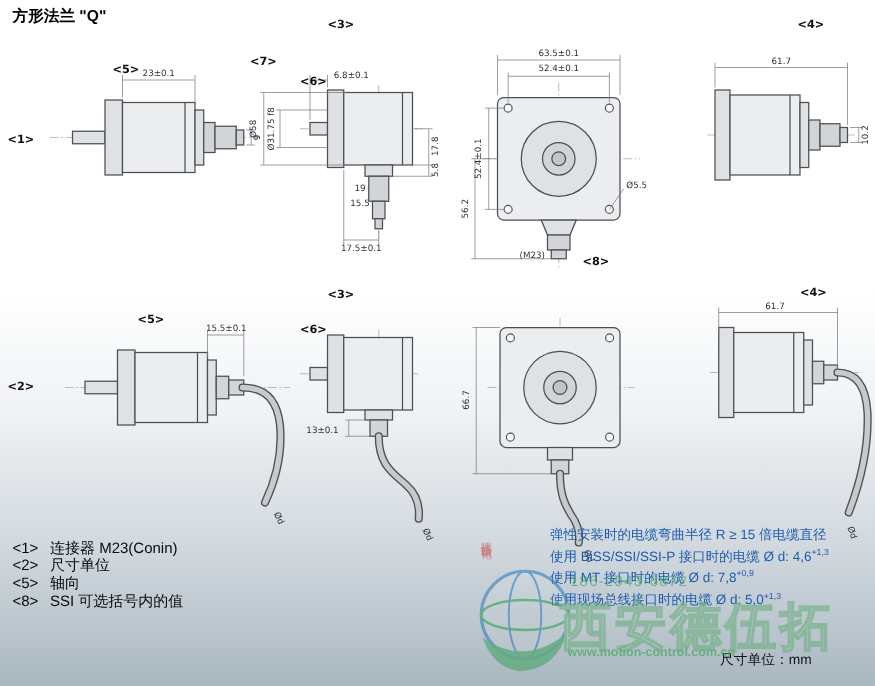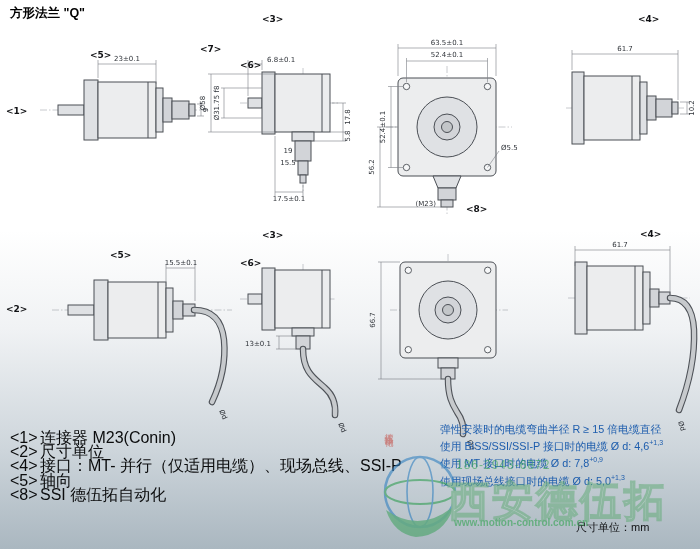--- a/index.html
+++ b/index.html
@@ -13,21 +13,21 @@
   .mid{fill:#dfe1e4;stroke:#4b4f55;stroke-width:1}
   .dark{fill:#d2d4d8;stroke:#4b4f55;stroke-width:1}
   .hole{fill:#f7f8f9;stroke:#4b4f55;stroke-width:0.9}
   .dim{stroke:#7a7e84;stroke-width:0.6;fill:none}
   .cl{stroke:#9aa0a6;stroke-width:0.55;stroke-dasharray:7 2 1.5 2;fill:none}
   .cable-edge{stroke:#4e5258;stroke-width:6.5;fill:none;stroke-linecap:round}
   .cable-core{stroke:#c7cacd;stroke-width:4.3;fill:none;stroke-linecap:round}
   text{font-family:"DejaVu Sans",sans-serif;}
   .dt{font-size:7px;fill:#2e3238;}
   .co{font-size:9px;font-weight:bold;fill:#101114;}
-  .legend{position:absolute;left:10px;top:431px;z-index:2;font-size:16px;color:#0b0c0d;line-height:14.2px;white-space:nowrap;}
+  .legend{position:absolute;left:10px;top:431px;z-index:2;font-size:12px;color:#0b0c0d;line-height:14.2px;white-space:nowrap;}
   .legend .k{display:inline-block;min-width:30px;}
   .notes{position:absolute;left:397px;top:419px;z-index:2;font-size:10.8px;color:#1d5dad;line-height:14.6px;white-space:nowrap;margin-left:43px;}
   .notes sup{font-size:7px;}
   .unit{position:absolute;left:576px;top:520px;z-index:2;font-size:11px;color:#101114;}
   .watermark{position:absolute;left:370px;top:424px;width:322px;height:122px;z-index:3;opacity:.58;pointer-events:none;}
   .wm-phone{position:absolute;left:86px;top:34px;color:#2fa24e;font-size:12px;font-weight:normal;letter-spacing:1px;}
   .wm-company{position:absolute;left:78px;top:50px;font-size:41px;font-weight:bold;letter-spacing:3px;
     color:rgba(240,246,248,0.55);-webkit-text-stroke:1.2px rgba(96,168,118,0.9);text-shadow:0 0 1px rgba(96,168,118,0.8);}
   .wm-site{position:absolute;left:84px;top:93px;color:#2fa24e;font-size:10px;font-weight:bold;}
   .wm-seal{position:absolute;left:12px;top:2px;writing-mode:vertical-rl;font-size:9px;color:rgba(196,62,54,0.8);letter-spacing:1px;}
@@ -197,23 +197,22 @@
       <path class="dim" d="M575,266 V246 M670,296 V246 M575,250 H670"></path>
       <text class="co" x="640" y="237">&lt;4&gt;</text>
       <text class="dt" x="620" y="247" text-anchor="middle">61.7</text>
       <text class="dt" x="678" y="422" transform="rotate(72 678 422)">Ød</text>
     </g>
   </svg>
 
   <div class="legend">
     <div><span class="k">&lt;1&gt;</span><span>连接器 M23(Conin)</span></div>
     <div><span class="k">&lt;2&gt;</span><span>尺寸单位</span></div>
-    <div><span class="k">&lt;4&gt;</span><span>接口：MT- 并行（仅适用电缆）、现场总线、SSI-P</span></div>
     <div><span class="k">&lt;5&gt;</span><span>轴向</span></div>
-    <div><span class="k">&lt;8&gt;</span><span>SSI 德伍拓自动化</span></div>
+    <div><span class="k">&lt;8&gt;</span><span>SSI 可选括号内的值</span></div>
   </div>
 
   <div class="notes">
     <div><span>弹性安装时的电缆弯曲半径 R ≥ 15 倍电缆直径</span><sup></sup></div>
     <div><span>使用 BiSS/SSI/SSI-P 接口时的电缆 Ø d: 4,6</span><sup>+1,3</sup></div>
     <div><span>使用 MT 接口时的电缆 Ø d: 7,8</span><sup>+0,9</sup></div>
     <div><span>使用现场总线接口时的电缆 Ø d: 5,0</span><sup>+1,3</sup></div>
   </div>
 
   <div class="unit">尺寸单位：mm</div>

